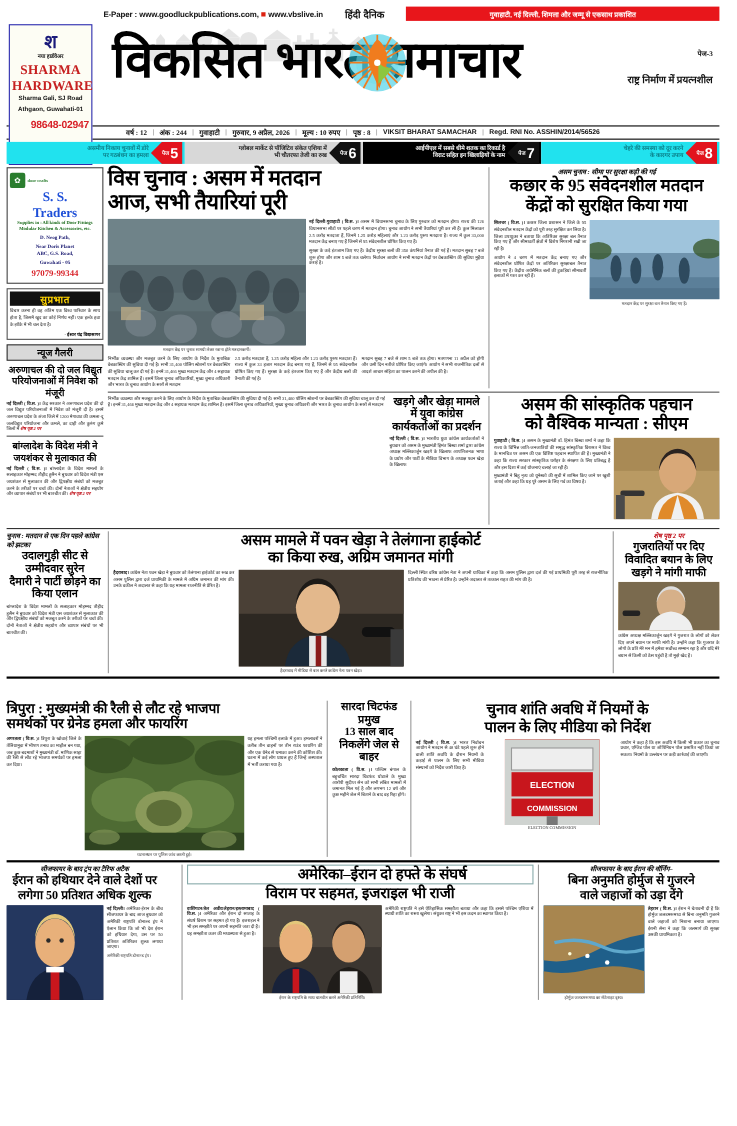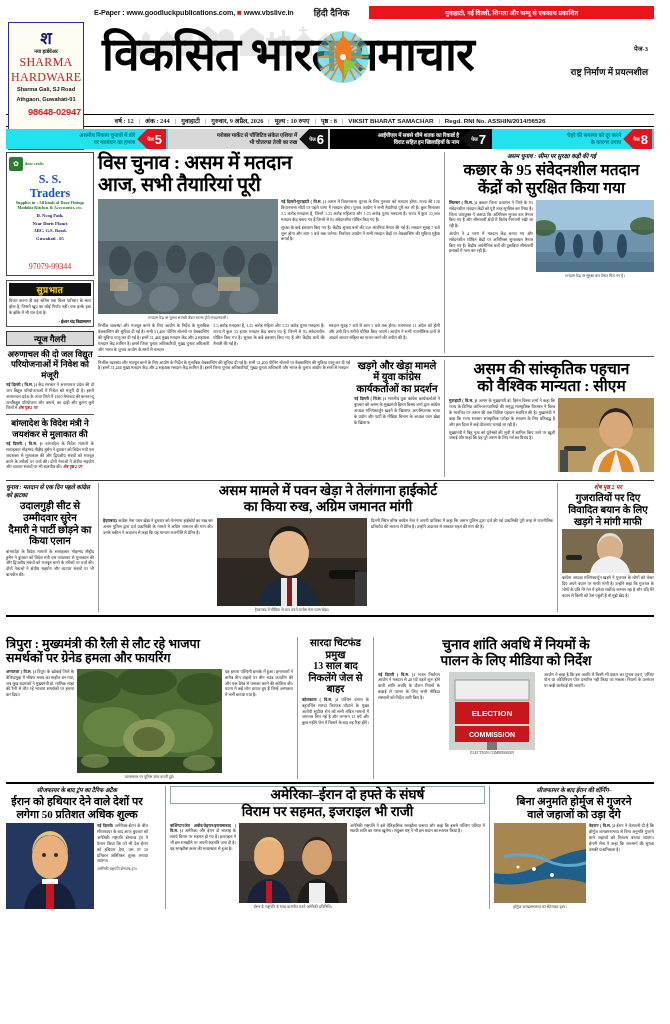--- a/index.html
+++ b/index.html
@@ -20,21 +20,21 @@
   .redstrip { margin-left: 14px; background: #e8161b; color: #fff; font-size: 6.2px; font-weight: bold;
               padding: 2px 8px; flex: 1; text-align: center; letter-spacing: .1px;}
 
   
   .ad-sharma {
     position: absolute; left: 8px; top: 22px; width: 76px; height: 128px;
     border: 1.4px solid #2b2bb0; background: #fdfdf4; text-align: center; padding: 3px 2px;
   }
   .ad-sharma .logo { font-size: 17px; color: #1a1a7a; font-weight: bold; line-height: 1; margin-top: 4px;}
   .ad-sharma .sub-hi { font-size: 5px; font-weight: bold; color: #111; margin-top: 1px; }
-  .ad-sharma .nm { font-family: "Liberation Serif", serif; font-size: 12px; font-weight: normal; color: #c62020; line-height: 1.05; margin-top: 2px; letter-spacing:.3px;}
+  .ad-sharma .nm { font-family: "Liberation Serif", serif; font-size: 12px; font-weight: bold; color: #c62020; line-height: 1.05; margin-top: 2px; letter-spacing:.3px;}
   .ad-sharma .addr { font-family: "Liberation Sans", sans-serif; font-size: 5.6px; font-weight: bold; color: #111; line-height: 1.25; margin-top: 3px; }
   .ad-sharma .phone { font-family: "Liberation Sans", sans-serif; font-size: 9.4px; font-weight: bold; color: #d81f26; margin-top: 3px; letter-spacing: -.2px; text-align: right;}
 
   
   .masthead { position: relative; height: 92px; margin-left: 84px; }
   .mh-skyline { position: absolute; left: 40px; top: 2px; width: 210px; height: 34px; opacity: .35; }
   .mh-title {
     position: absolute; left: 12px; top: 12px; width: 100%;
     font-size: 46px; font-weight: bold; color: #000; letter-spacing: -1px;
     font-family: "Liberation Serif", serif; white-space: nowrap; line-height: 1;
@@ -85,21 +85,21 @@
   .col-right { width: 205px; flex: none; }
 
   
   .ss-traders { border: 1px solid #444; text-align: center; padding: 3px 2px 4px; margin-bottom: 4px; background:#fff;}
   .ss-traders .lg { height: 16px; display:flex; align-items:center; justify-content:flex-start; gap:2px; }
   .ss-traders .lg .leaf { width: 14px; height: 14px; background:#2a7d2e; border-radius:2px; color:#fff; font-size:7px; display:flex;align-items:center;justify-content:center;}
   .ss-traders .lg .lt { font-size: 4px; color:#2a7d2e; font-weight:bold; text-align:left; line-height:1;}
   .ss-traders h4 { font-size: 12px; color: #1e4fd8; font-weight: bold; line-height: 1.05; margin: 1px 0; font-family:"Liberation Serif",serif;}
   .ss-traders .sup { font-size: 4.2px; font-weight: bold; color: #1a6b1a; line-height: 1.25; }
   .ss-traders .adr { font-size: 4.6px; font-weight: bold; color: #16166e; line-height: 1.28; margin-top: 2px; }
-  .ss-traders .ph { font-size: 8px; font-weight: normal; color: #d81f26; margin-top: 20px; }
+  .ss-traders .ph { font-size: 8px; font-weight: bold; color: #d81f26; margin-top: 2px; }
 
   .suprabhat { border: 1px solid #555; padding: 2px; margin-bottom: 4px; }
   .suprabhat .hdr { background:#111; color:#ffd400; font-size: 9px; font-weight:bold; text-align:center; padding:0 2px; letter-spacing:.5px;}
   .suprabhat .qt { font-size: 4.1px; line-height:1.5; text-align:justify; margin-top:2px; color:#222;}
   .suprabhat .au { font-size: 4.2px; font-weight:bold; text-align:right; margin-top:2px; }
 
   .newsgal .hdr { background:#d9d9d9; border:1px solid #333; font-size:8.5px; font-weight:bold; text-align:center; padding:1px; }
   .sb-head { font-size: 8.6px; font-weight: bold; text-align: center; line-height: 1.22; margin: 3px 0 2px; }
 
   
@@ -543,21 +543,21 @@
       <div class="sec-head sm">निकलेंगे जेल से बाहर</div>
       <div class="body-col" style="margin-top:2px;">
         <p><span class="dateline">कोलकाता ( वि.स. )।</span>
            <span>पश्चिम बंगाल के बहुचर्चित सारदा चिटफंड घोटाले के मुख्य आरोपी सुदीप्त सेन को सभी लंबित मामलों में जमानत मिल गई है और लगभग 12 वर्ष और कुछ महीने जेल में बिताने के बाद वह रिहा होंगे।</span></p>
       </div>
     </div>
 
     <div style="flex:1;">
       <div class="sec-head">चुनाव शांति अवधि में नियमों के</div>
       <div class="sec-head">पालन के लिए मीडिया को निर्देश</div>
-      <div style="display:flex; gap:9px; margin-top:3px;justify-content:space-between;">
+      <div style="display:flex; gap:19px; margin-top:3px;justify-content:space-between;">
         <div class="body-col" style="width:62px;">
           <p><span class="dateline">नई दिल्ली ( वि.स. )।</span>
              <span>भारत निर्वाचन आयोग ने मतदान से 48 घंटे पहले शुरू होने वाली शांति अवधि के दौरान नियमों के कड़ाई से पालन के लिए सभी मीडिया संस्थानों को निर्देश जारी किए हैं।</span></p>
         </div>
         <div style="width:86px;">
           <div class="photo red" style="height:78px;">
             <svg viewBox="0 0 86 78" width="86" height="78">
               <rect width="86" height="78" fill="#cfd3d0"></rect>
               <rect x="6" y="8" width="74" height="20" fill="#eee" stroke="#999"></rect>
               <rect x="6" y="30" width="74" height="22" fill="#c8161d"></rect>

